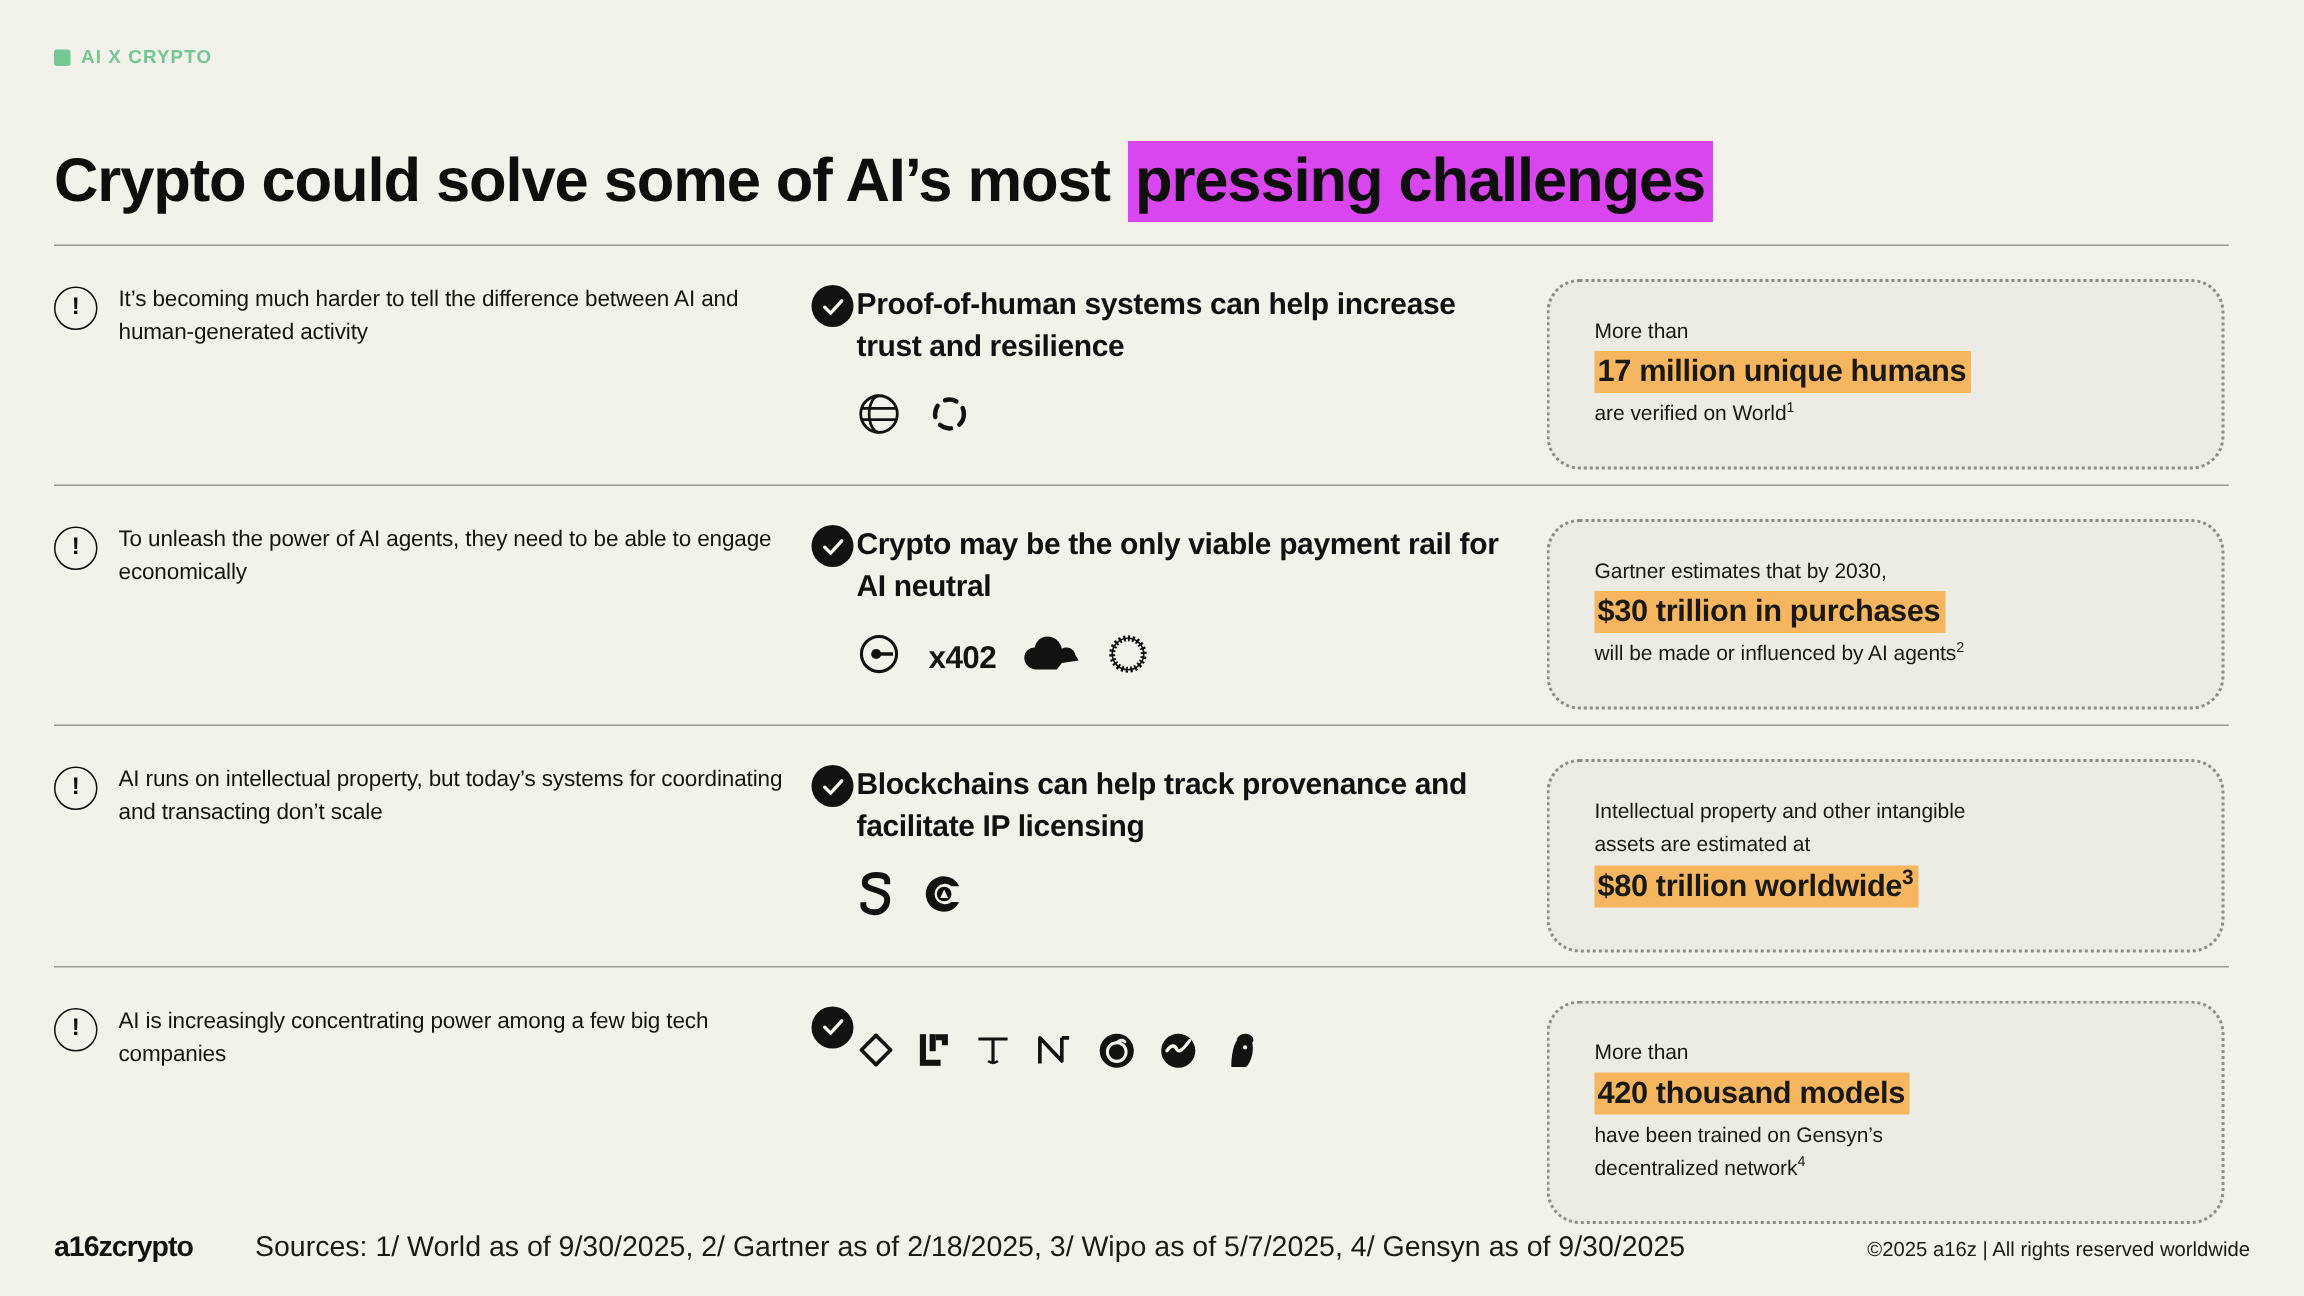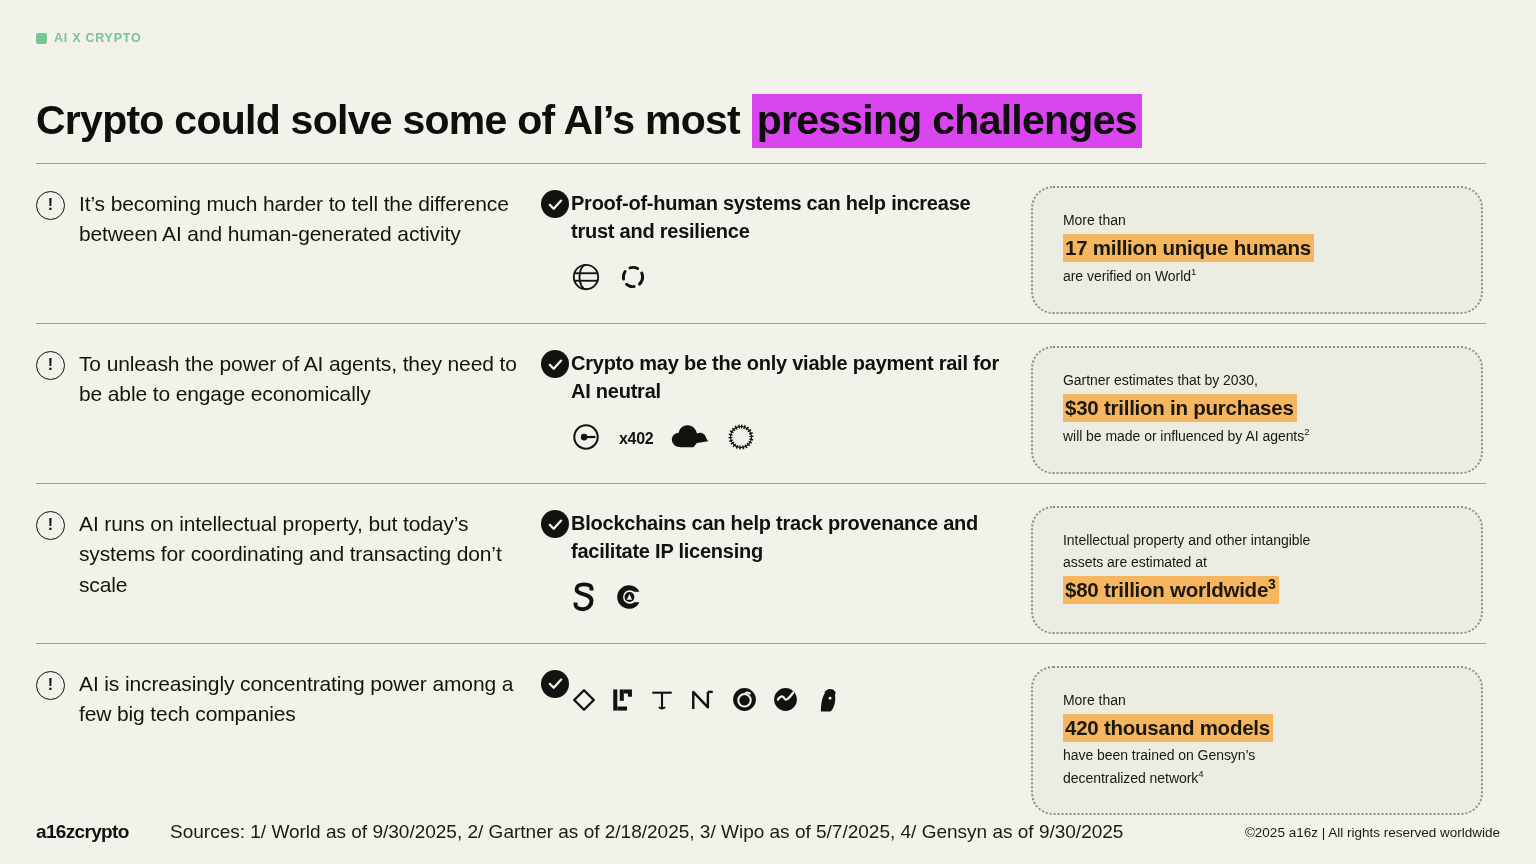--- a/index.html
+++ b/index.html
@@ -120,21 +120,21 @@
     border-radius: 50%;
     background: #121210;
     display: flex;
     align-items: center;
     justify-content: center;
     margin-top: 1px;
   }
 
   
   .problem-text {
-    font-size: 21px;
+    font-size: 15px;
     line-height: 1.45;
     letter-spacing: -0.006em;
     color: #15150f;
     max-width: 450px;
   }
   .solution-block { max-width: 430px; }
   .solution-text {
     font-size: 20px;
     font-weight: 700;
     line-height: 1.42;
@@ -142,21 +142,21 @@
     color: #111;
   }
   .logo-strip {
     display: flex;
     align-items: center;
     gap: 18px;
     margin-top: 16px;
     height: 34px;
   }
   .logo-strip .wordmark {
-    font-size: 16px;
+    font-size: 21px;
     font-weight: 700;
     letter-spacing: -0.02em;
     color: #141410;
   }
 
   
   .stat-card {
     width: 452px;
     box-sizing: border-box;
     border: 2.2px dotted #8e8e84;

